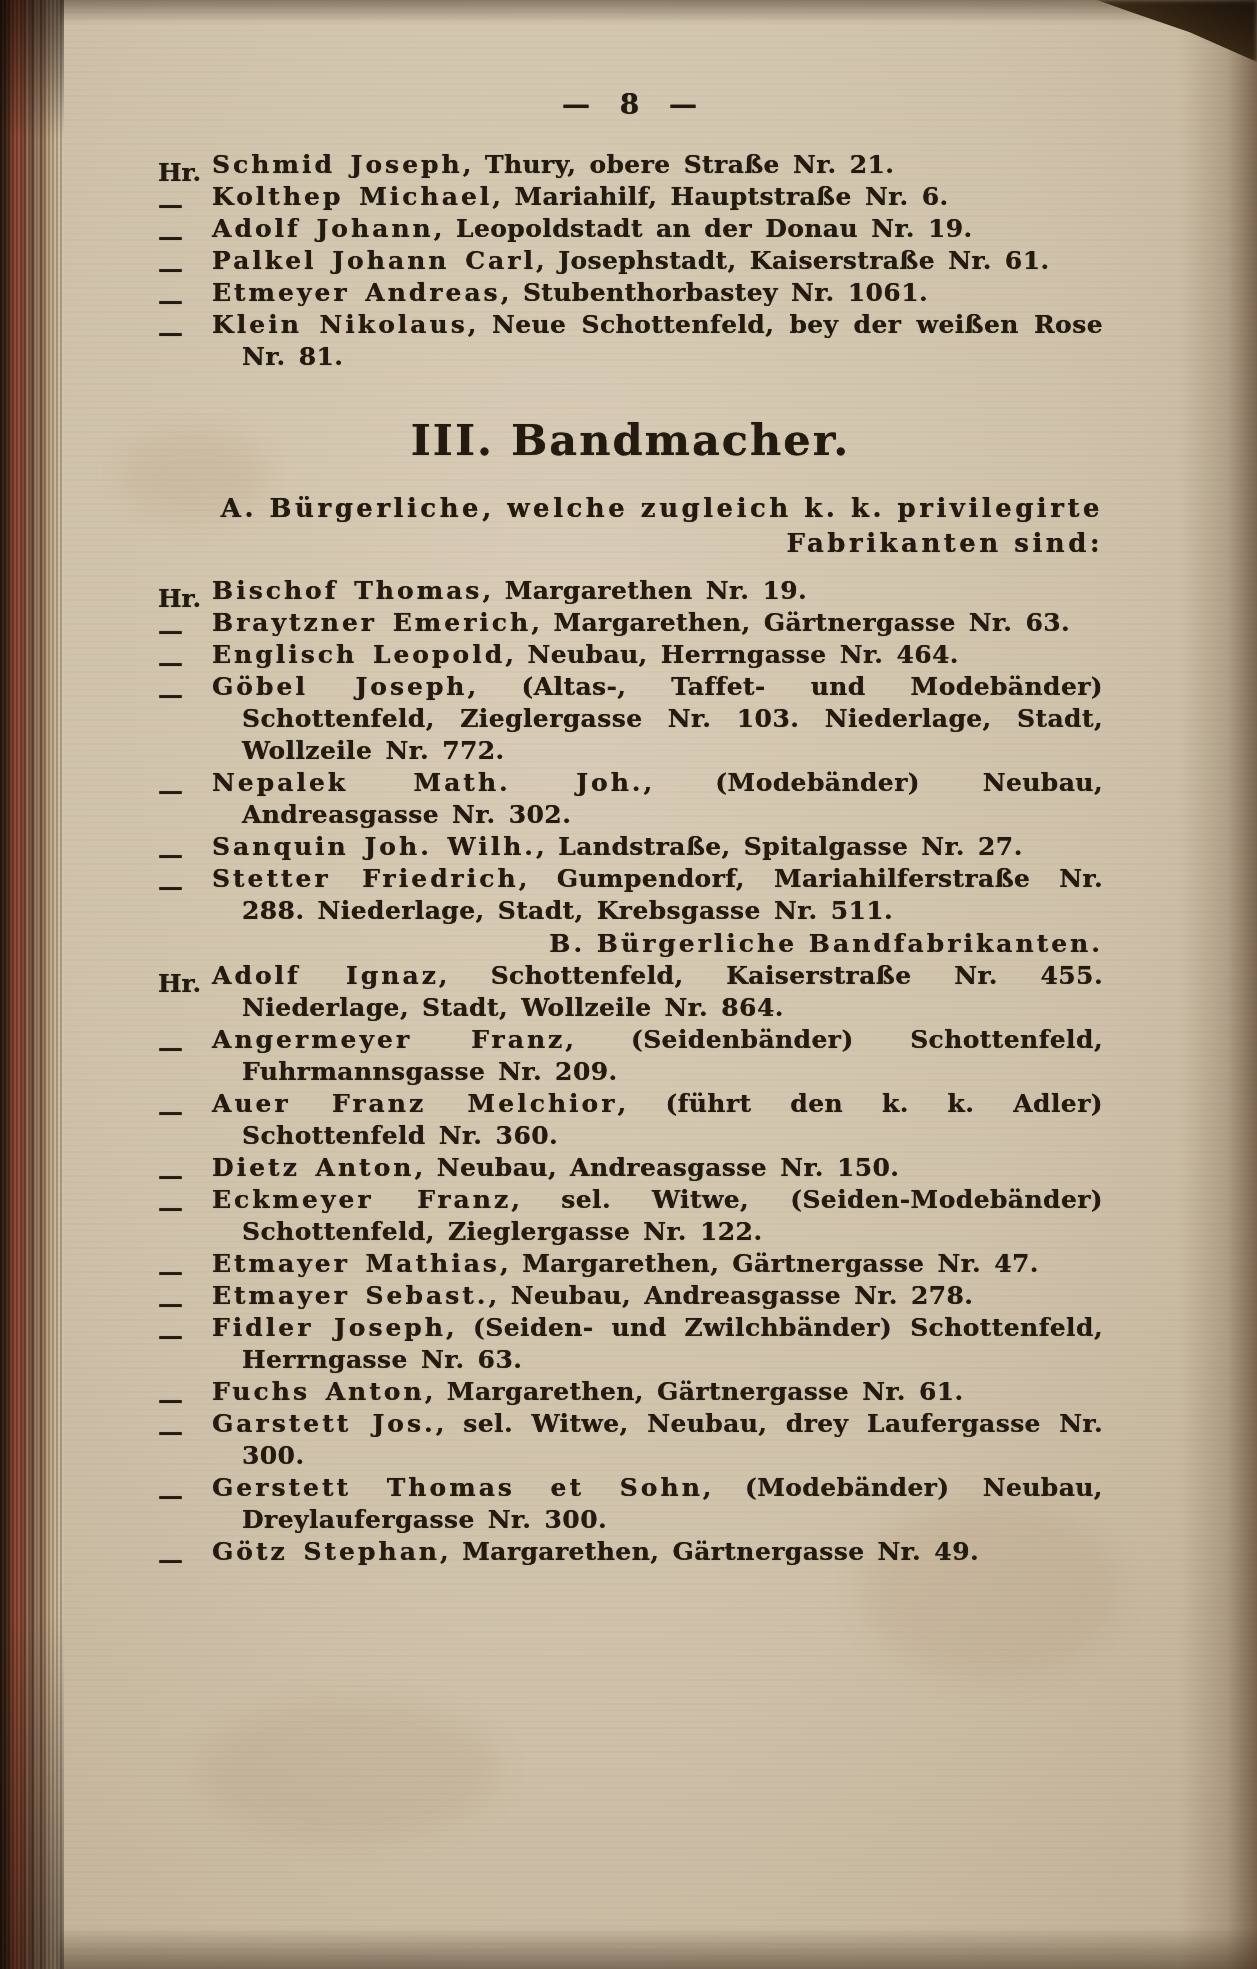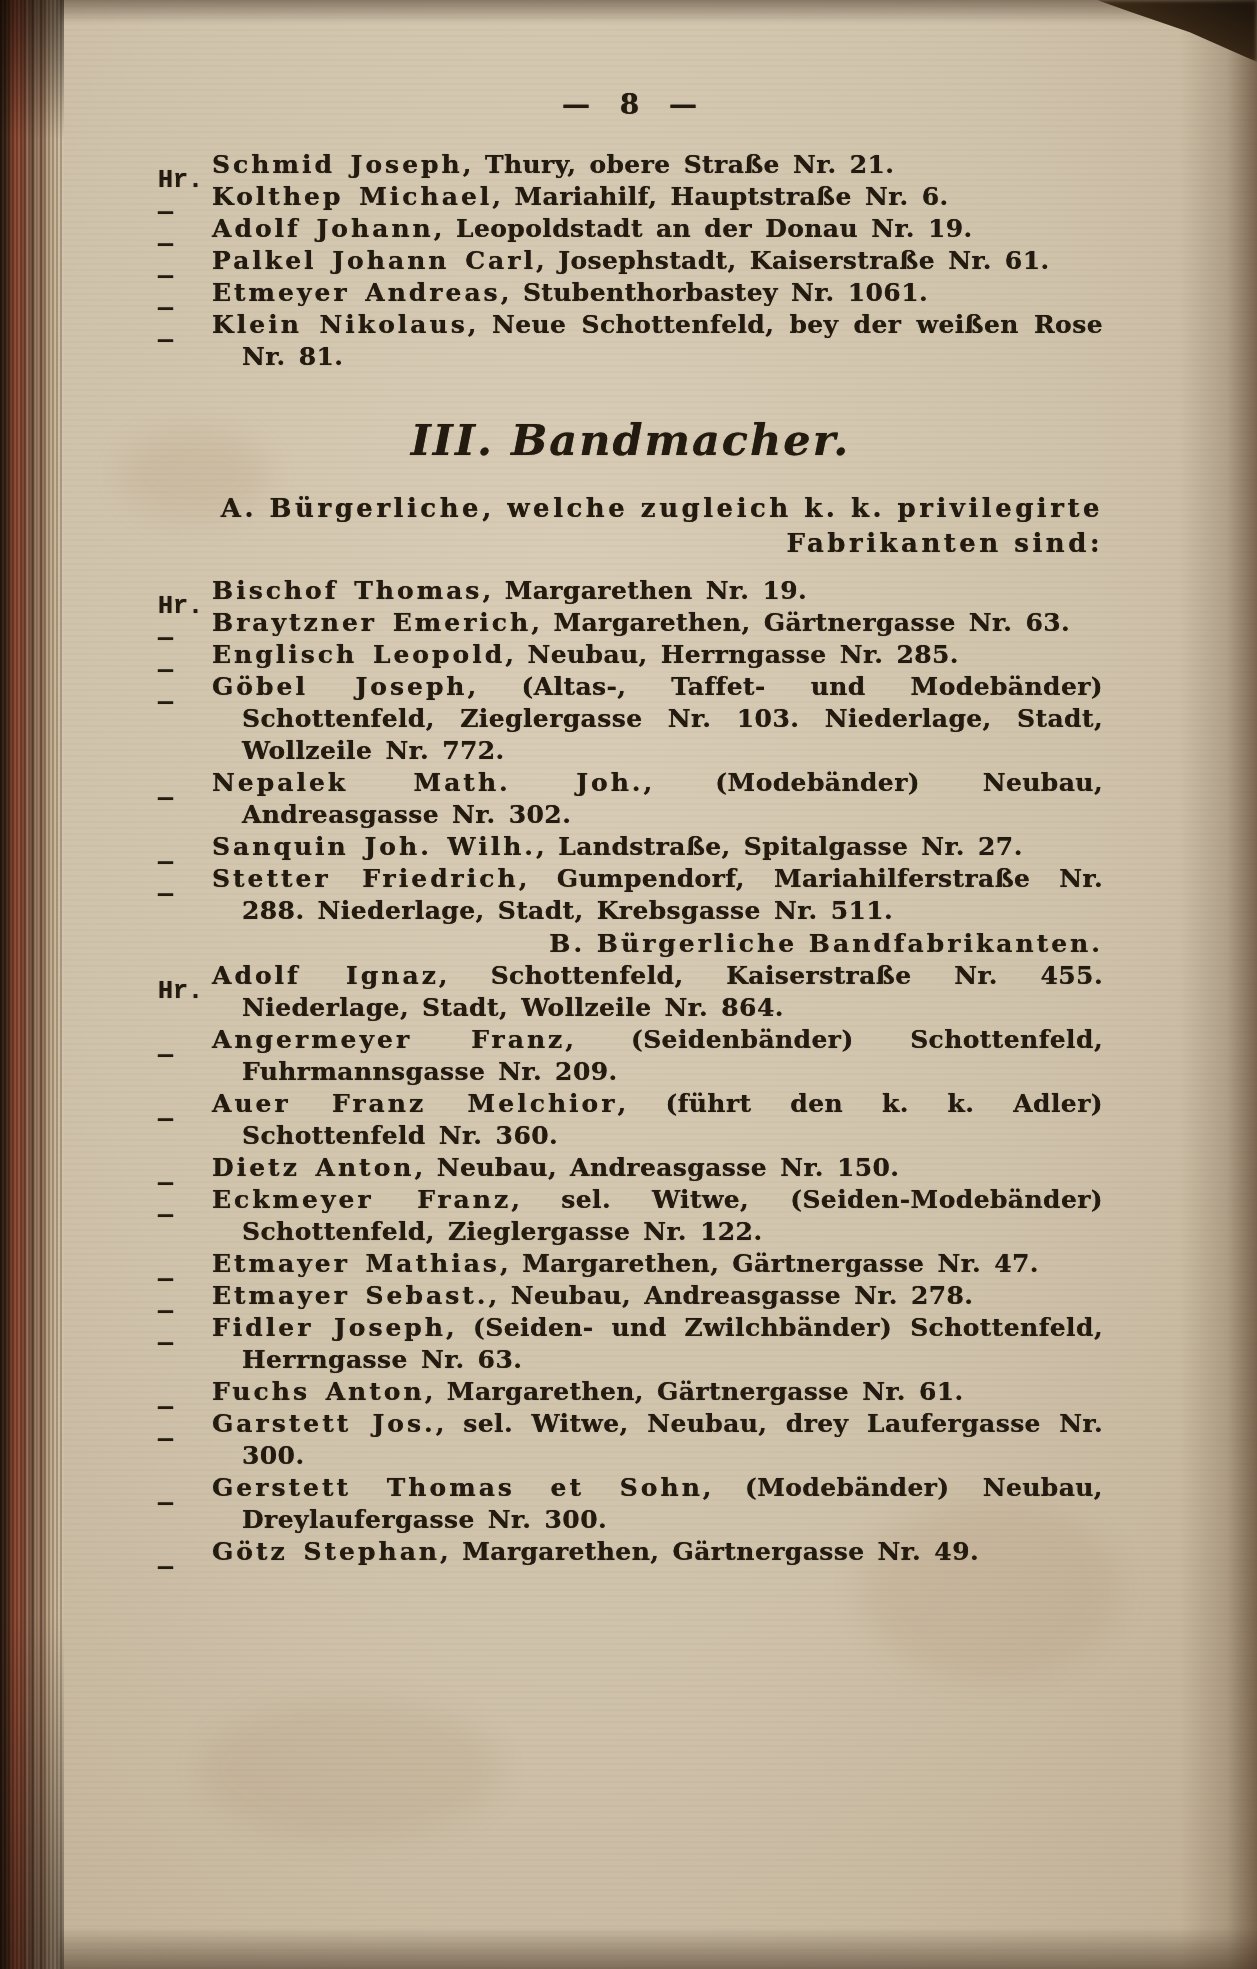--- a/index.html
+++ b/index.html
@@ -58,26 +58,26 @@
     text-shadow:0 0 0.7px rgba(36,27,16,0.85); }
   .page-number {
     margin-top:88px; margin-bottom:28px;
     text-align:center; font-size:28px; font-weight:bold; word-spacing:16px; letter-spacing:2px;
   }
   .entry {
     position:relative; padding-left:84px; text-indent:-30px;
     font-size:25px; font-weight:bold; line-height:32px;
     text-align:justify; word-spacing:4px;
   }
-  .entry .prefix { position:absolute; left:0; top:16px; text-indent:0;font-family:Liberation Mono, monospace; }
+  .entry .prefix { position:absolute; left:0; top:8px; text-indent:0; }
   .entry .name { letter-spacing:3px; }
   .entry .rest { letter-spacing:0.4px; }
   .main-heading {
     margin:42px 0 26px; text-align:center;
-    font-size:43px; font-weight:bold; letter-spacing:2px;font-style:italic;
+    font-size:43px; font-weight:bold; letter-spacing:2px;
   }
   .sub-heading { margin-bottom:14px; }
   .sub-line { text-align:right; font-size:26px; font-weight:bold; letter-spacing:3.5px; line-height:35px; }
   .b-heading { text-align:right; font-size:25px; font-weight:bold; letter-spacing:3px; line-height:33px; }
 </style>
 </head>
 <body>
 
 <div class="scan">
   <div class="binding"></div>
@@ -131,21 +131,21 @@
 
         <div class="entry">
           <span class="prefix">Hr.</span><span class="name">Bischof Thomas</span><span class="rest">, Margarethen Nr. 19.</span>
         </div>
 
         <div class="entry">
           <span class="prefix">—</span><span class="name">Braytzner Emerich</span><span class="rest">, Margarethen, Gärtnergasse Nr. 63.</span>
         </div>
 
         <div class="entry">
-          <span class="prefix">—</span><span class="name">Englisch Leopold</span><span class="rest">, Neubau, Herrngasse Nr. 285.</span>
+          <span class="prefix">—</span><span class="name">Englisch Leopold</span><span class="rest">, Neubau, Herrngasse Nr. 464.</span>
         </div>
 
         <div class="entry">
           <span class="prefix">—</span><span class="name">Göbel Joseph</span><span class="rest">, (Altas-, Taffet- und Modebänder) Schottenfeld, Zieglergasse Nr. 103. Niederlage, Stadt, Wollzeile Nr. 772.</span>
         </div>
 
         <div class="entry">
           <span class="prefix">—</span><span class="name">Nepalek Math. Joh.</span><span class="rest">, (Modebänder) Neubau, Andreasgasse Nr. 302.</span>
         </div>
 

